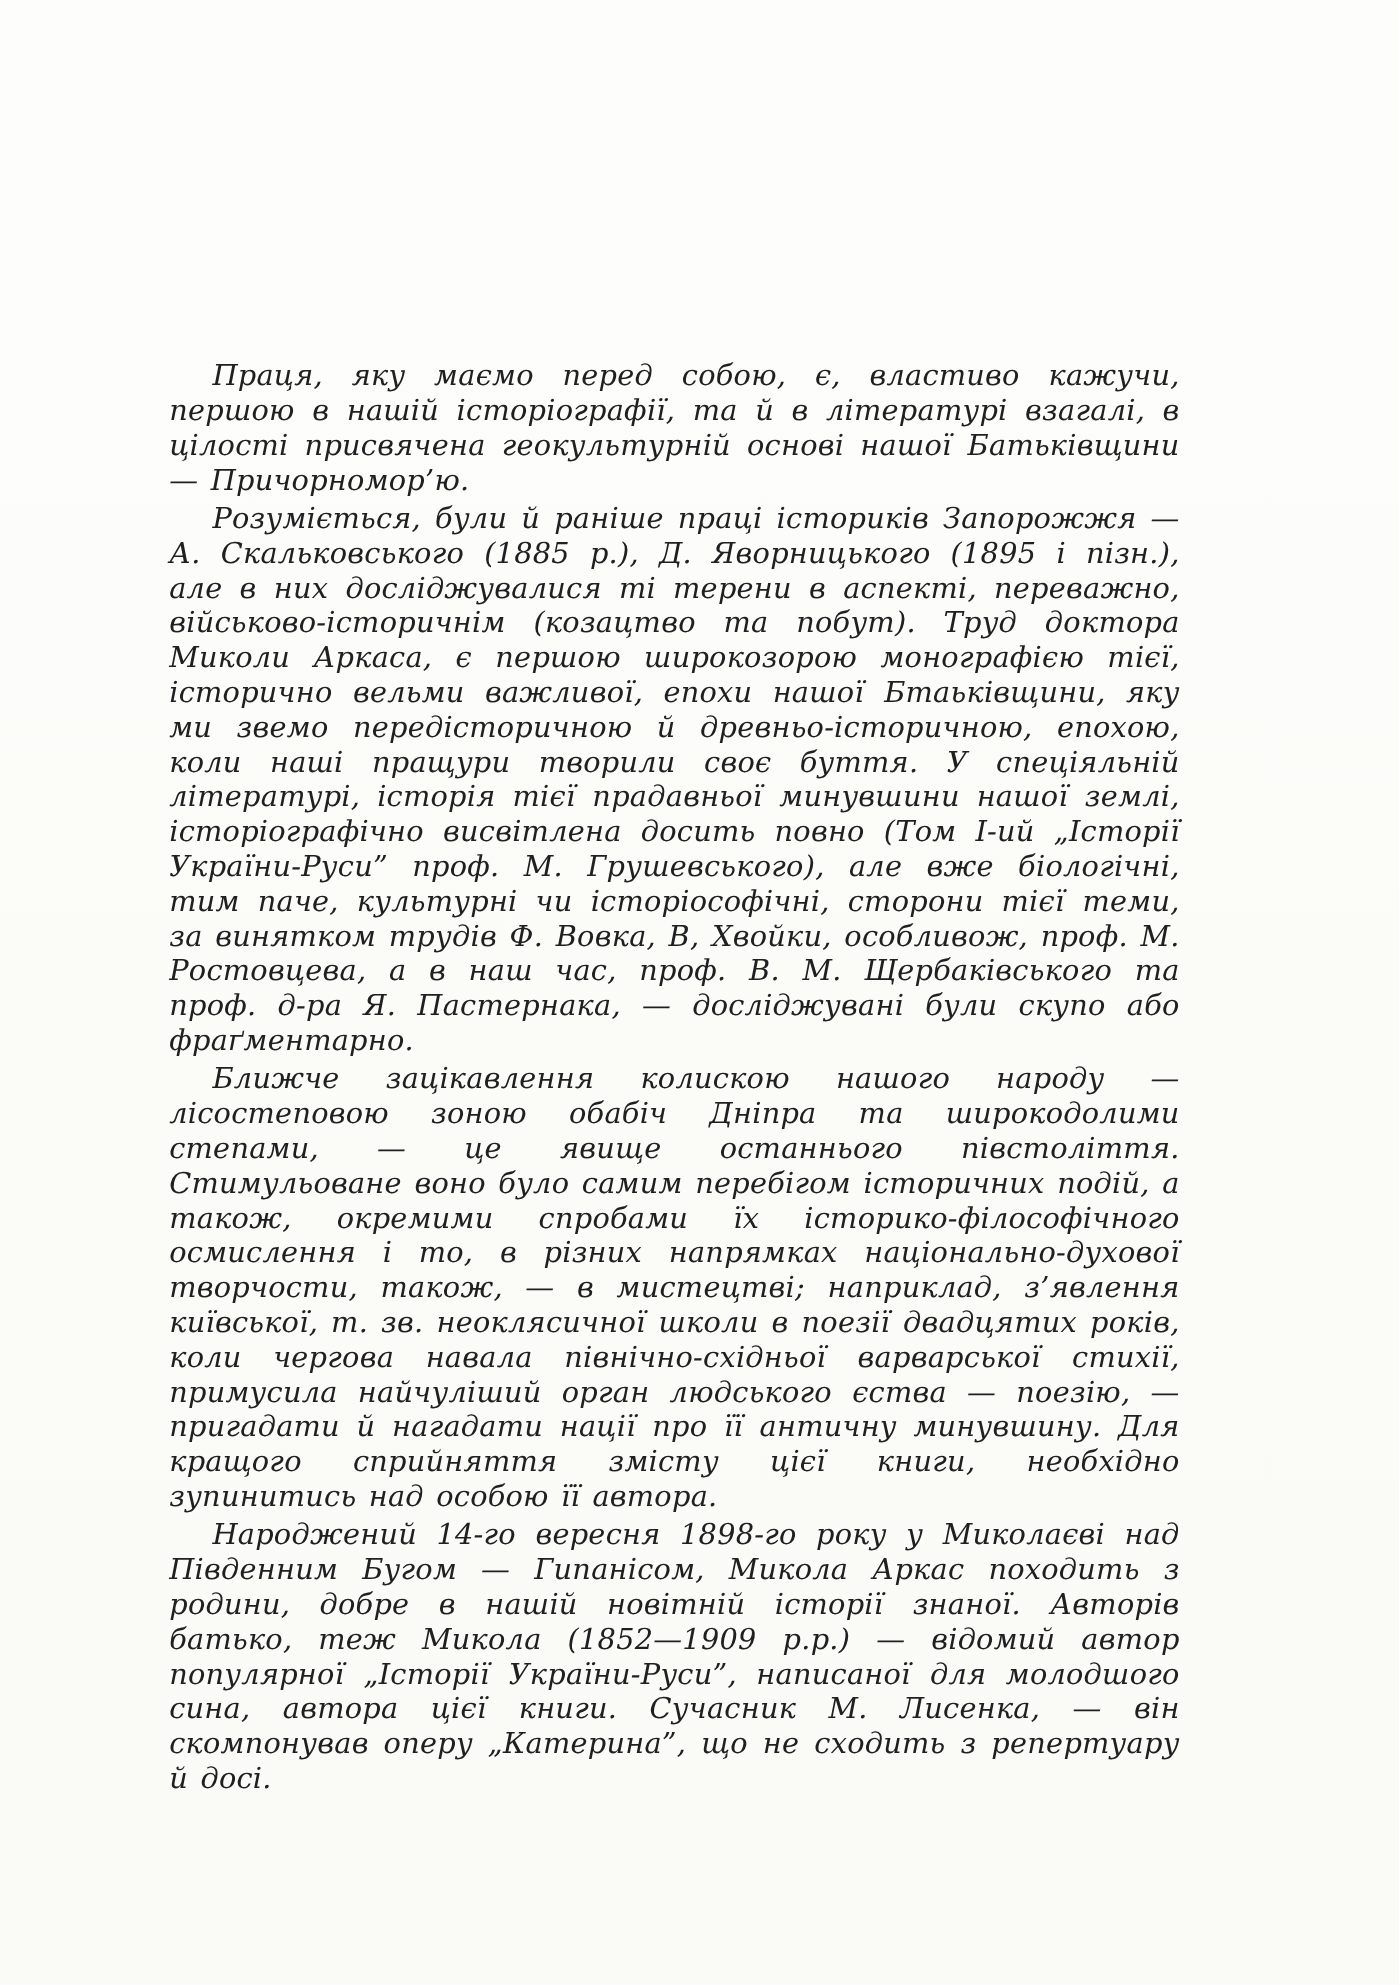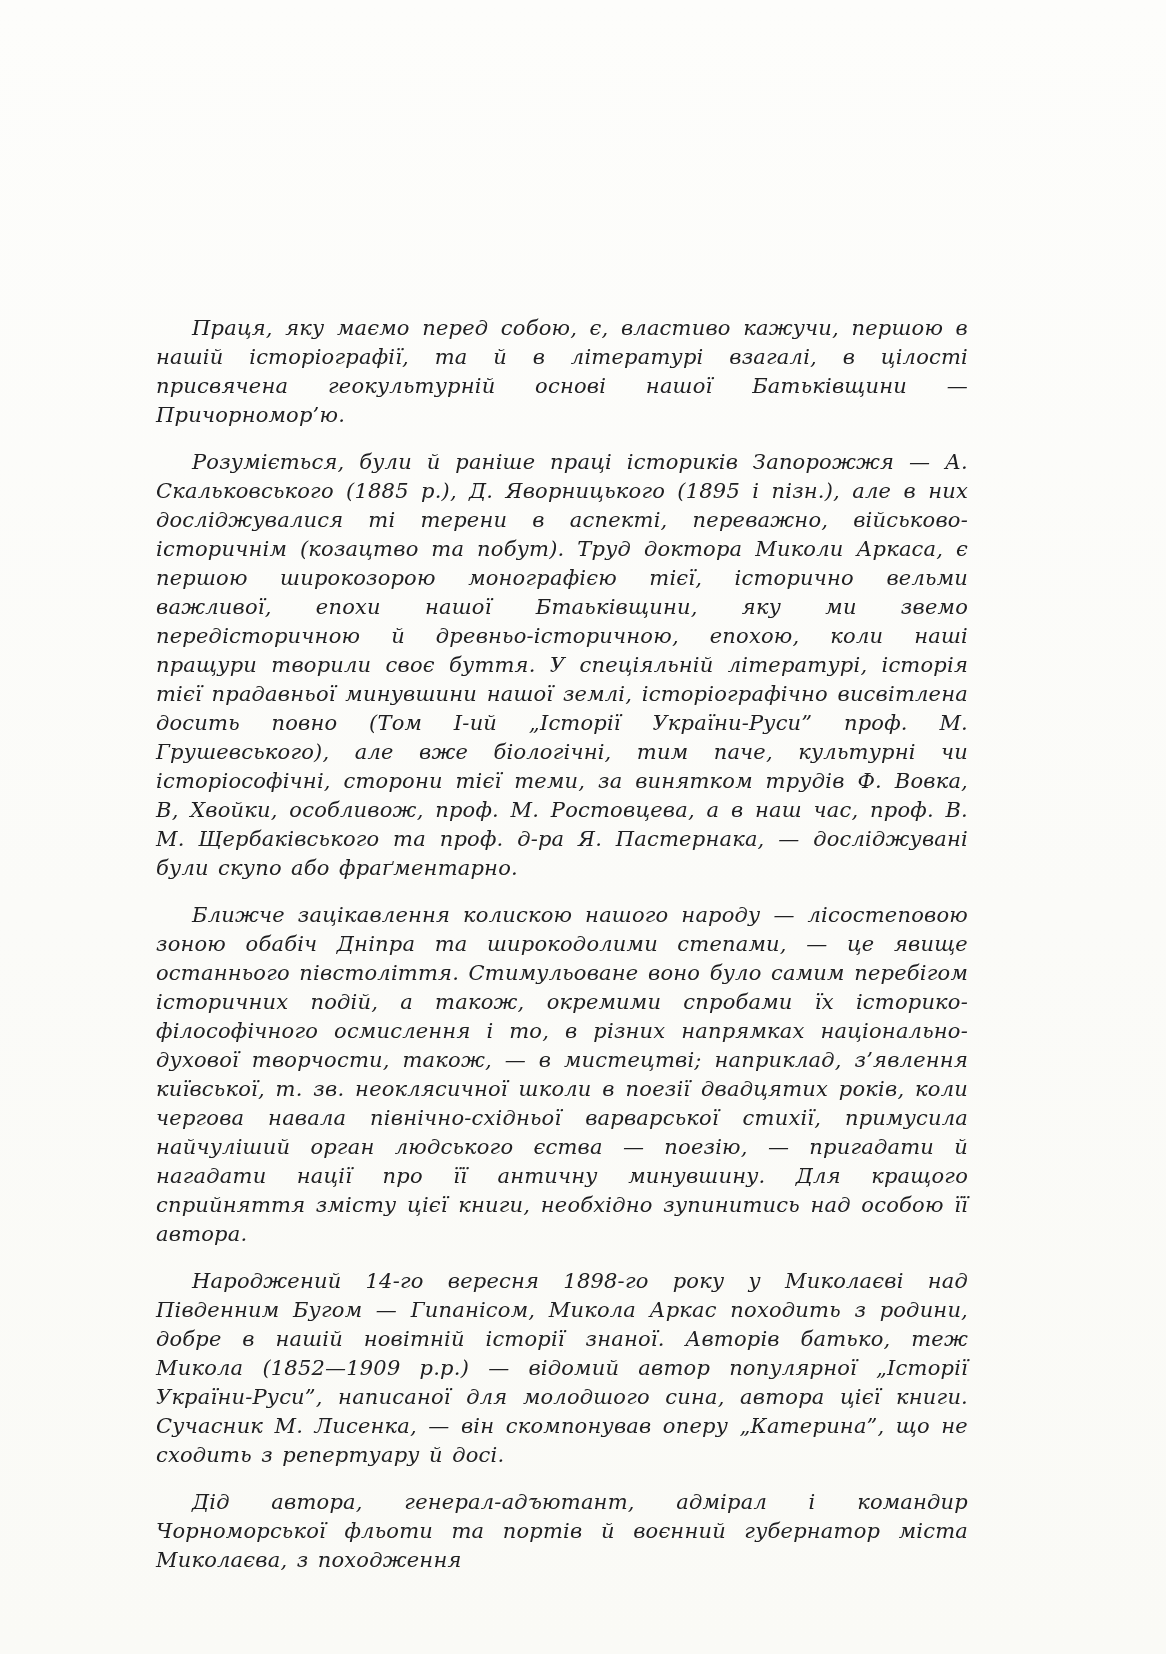--- a/index.html
+++ b/index.html
@@ -35,36 +35,35 @@
     font-weight: normal;
     font-size: 24px;
     letter-spacing: 3px;
     text-align: center;
     margin: 0 0 56px 0;
     color: #1a1a1c;
   }
   .body-text p.para {
     font-family: "DejaVu Serif", "Liberation Serif", serif;
     font-style: italic;
-    font-size: 21px;
+    font-size: 24px;
     line-height: 29px;
     text-align: justify;
     text-indent: 36px;
     word-spacing: 2.5px;
     letter-spacing: 0.2px;
-    margin: 18px;
+    margin: 3px;
     color: #202022;
   }
 </style>
 </head>
 <body>
 
 <div class="scan-page">
   <div class="text-block">
     <div class="body-text">
       <p class="para">Праця, яку маємо перед собою, є, властиво кажучи, першою в нашій історіографії, та й в літературі взагалі, в цілості присвячена геокультурній основі нашої Батьківщини — Причорномор’ю.</p>
       <p class="para">Розуміється, були й раніше праці істориків Запорожжя — А. Скальковського (1885 р.), Д. Яворницького (1895 і пізн.), але в них досліджувалися ті терени в аспекті, переважно, військово-історичнім (козацтво та побут). Труд доктора Миколи Аркаса, є першою широкозорою монографією тієї, історично вельми важливої, епохи нашої Бтаьківщини, яку ми звемо передісторичною й древньо-історичною, епохою, коли наші пращури творили своє буття. У спеціяльній літературі, історія тієї прадавньої минувшини нашої землі, історіографічно висвітлена досить повно (Том I-ий „Історії України-Руси” проф. М. Грушевського), але вже біологічні, тим паче, культурні чи історіософічні, сторони тієї теми, за винятком трудів Ф. Вовка, В, Хвойки, особливож, проф. М. Ростовцева, а в наш час, проф. В. М. Щербаківського та проф. д-ра Я. Пастернака, — досліджувані були скупо або фраґментарно.</p>
       <p class="para">Ближче зацікавлення колискою нашого народу — лісостеповою зоною обабіч Дніпра та широкодолими степами, — це явище останнього півстоліття. Стимульоване воно було самим перебігом історичних подій, а також, окремими спробами їх історико-філософічного осмислення і то, в різних напрямках національно-духової творчости, також, — в мистецтві; наприклад, з’явлення київської, т. зв. неоклясичної школи в поезії двадцятих років, коли чергова навала північно-східньої варварської стихії, примусила найчуліший орган людського єства — поезію, — пригадати й нагадати нації про її античну минувшину. Для кращого сприйняття змісту цієї книги, необхідно зупинитись над особою її автора.</p>
       <p class="para">Народжений 14-го вересня 1898-го року у Миколаєві над Південним Бугом — Гипанісом, Микола Аркас походить з родини, добре в нашій новітній історії знаної. Авторів батько, теж Микола (1852—1909 р.р.) — відомий автор популярної „Історії України-Руси”, написаної для молодшого сина, автора цієї книги. Сучасник М. Лисенка, — він скомпонував оперу „Катерина”, що не сходить з репертуару й досі.</p>
-      <p class="para">Дід автора, генерал-адъютант, адмірал і командир Чорноморської фльоти та портів й воєнний губернатор міста Миколаєва, з походження</p>
     </div>
   </div>
 </div>
 
 </body></html>

